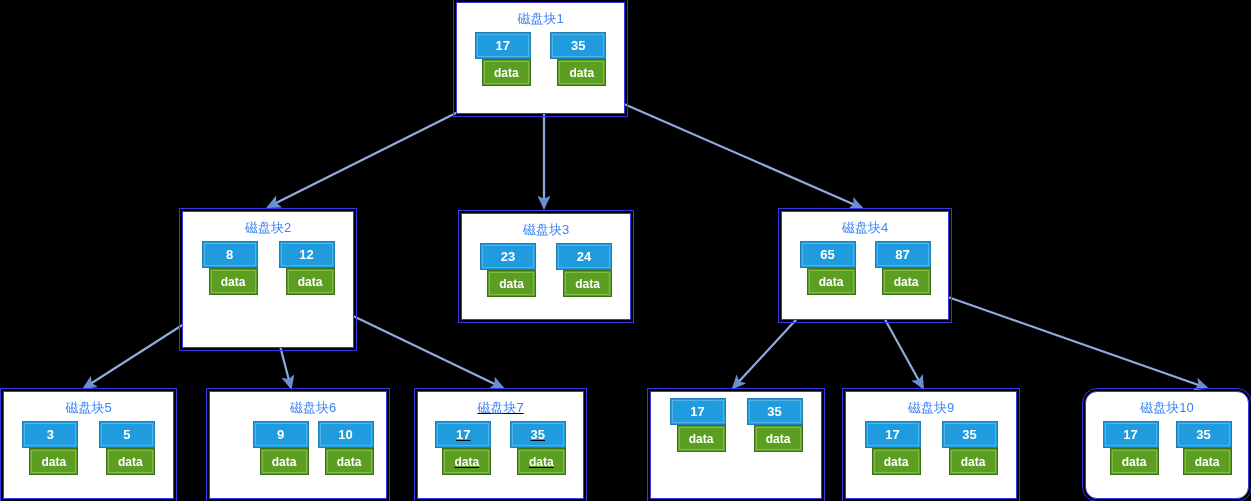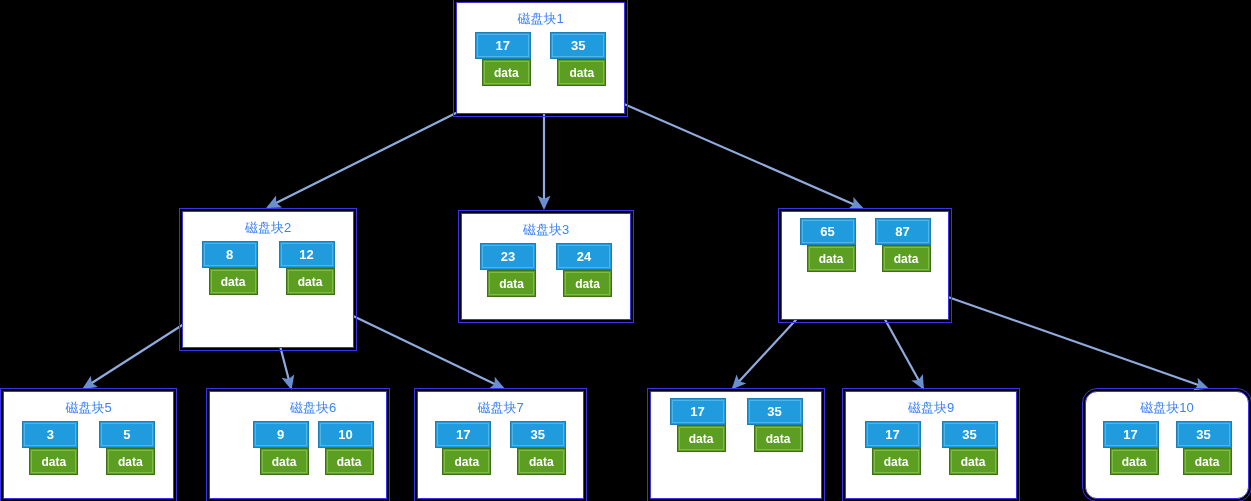--- a/index.html
+++ b/index.html
@@ -135,20 +135,21 @@
           <div class="key-box">23</div>
           <div class="data-box">data</div>
         </div>
         <div class="cell">
           <div class="key-box">24</div>
           <div class="data-box">data</div>
         </div>
       </div>
     </div>
     <div class="node" style="left: 781px; top: 211px; width: 168px; height: 109px;">
+      <div class="node-title">磁盘块4</div>
       <div class="cells">
         <div class="cell">
           <div class="key-box">65</div>
           <div class="data-box">data</div>
         </div>
         <div class="cell">
           <div class="key-box">87</div>
           <div class="data-box">data</div>
         </div>
       </div>
@@ -172,21 +173,21 @@
         <div class="cell">
           <div class="key-box">9</div>
           <div class="data-box">data</div>
         </div>
         <div class="cell">
           <div class="key-box">10</div>
           <div class="data-box">data</div>
         </div>
       </div>
     </div>
-    <div class="node" style="left: 417px; top: 391px; width: 167px; height: 108px;">
+    <div class="node" style="left: 417px; top: 391px; width: 167px; height: 108px; text-decoration: underline;">
       <div class="node-title">磁盘块7</div>
       <div class="cells">
         <div class="cell">
           <div class="key-box">17</div>
           <div class="data-box">data</div>
         </div>
         <div class="cell">
           <div class="key-box">35</div>
           <div class="data-box">data</div>
         </div>

